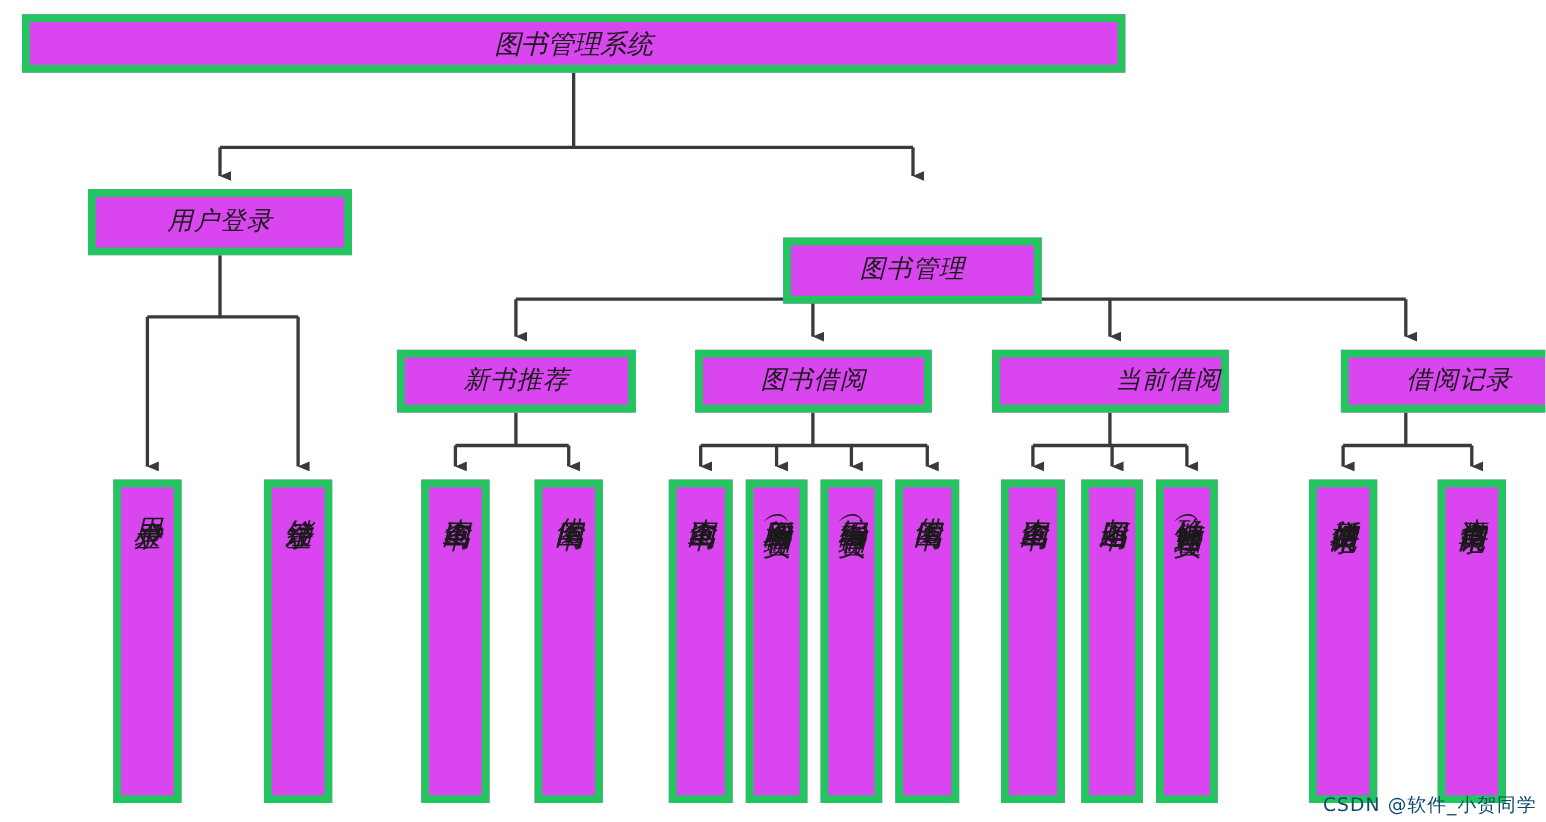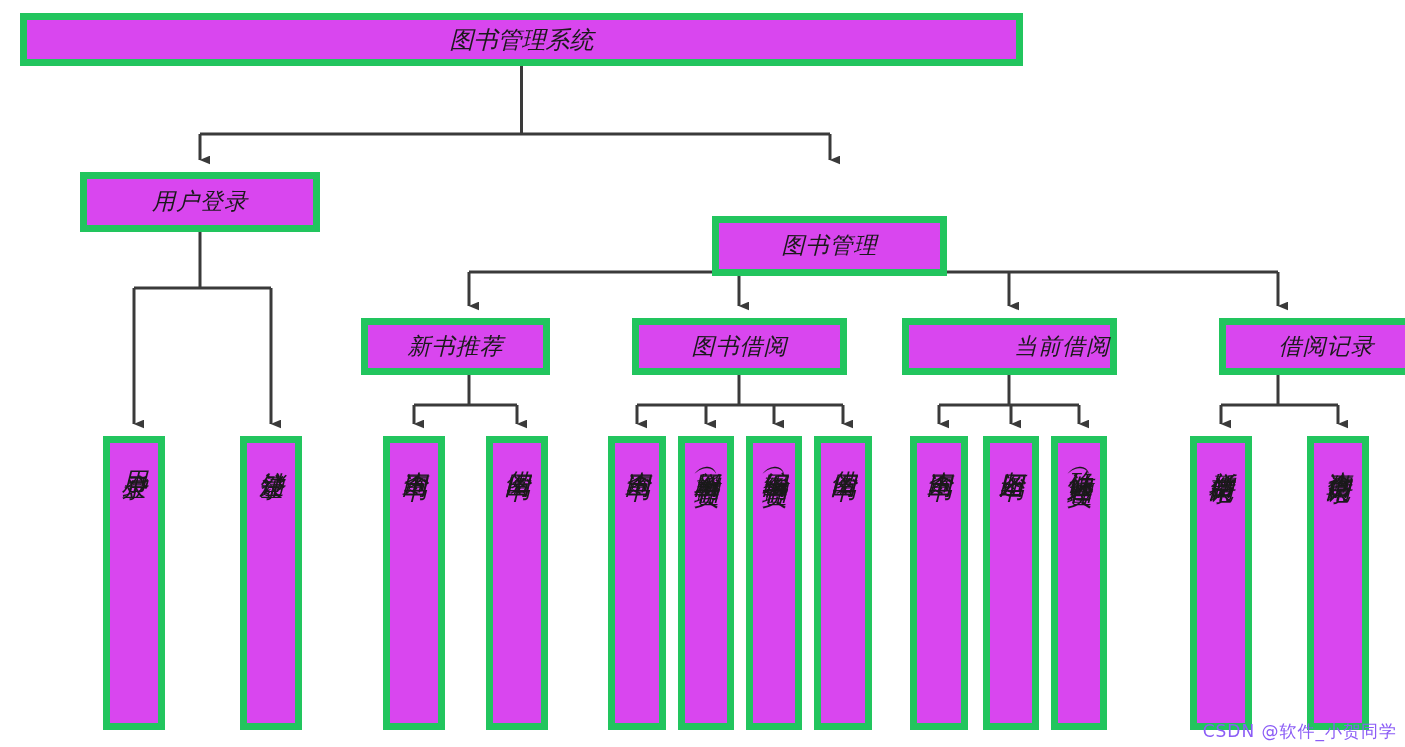--- a/index.html
+++ b/index.html
@@ -57,21 +57,21 @@
     line-height: 1.18;
     letter-spacing: 2px;
     white-space: nowrap;
     color: #1a1a1a;
   }
   .watermark {
     position: absolute;
     right: 8px;
     bottom: 4px;
     font-size: 17px;
-    color: #8b5cf6;
+    color: #0c4a6e;
     letter-spacing: 1px;
     z-index: 3;
     white-space: nowrap;
   }
 </style>
 </head>
 <body>
 
 <div id="canvas">
 
@@ -129,21 +129,21 @@
     <span>图书管理系统</span>
   </div>
 
   <div class="node h" style="left:80px;top:172px;width:240px;height:60px;">
     <span>用户登录</span>
   </div>
   <div class="node h" style="left:712px;top:172px;width:235px;height:60px;margin-top:44px;">
     <span>图书管理</span>
   </div>
 
-  <div class="node h" style="left:361px;top:318px;width:189px;height:57px;">
+  <div class="node h" style="left:361px;top:318px;width:217px;height:57px;">
     <span>新书推荐</span>
   </div>
   <div class="node h" style="left:632px;top:318px;width:215px;height:57px;">
     <span>图书借阅</span>
   </div>
   <div class="node h" style="left:902px;top:318px;width:215px;height:57px;justify-content:flex-end;">
     <span>当前借阅</span>
   </div>
   <div class="node h" style="left:1171px;top:318px;width:215px;height:57px;margin-left:48px;">
     <span>借阅记录</span>

